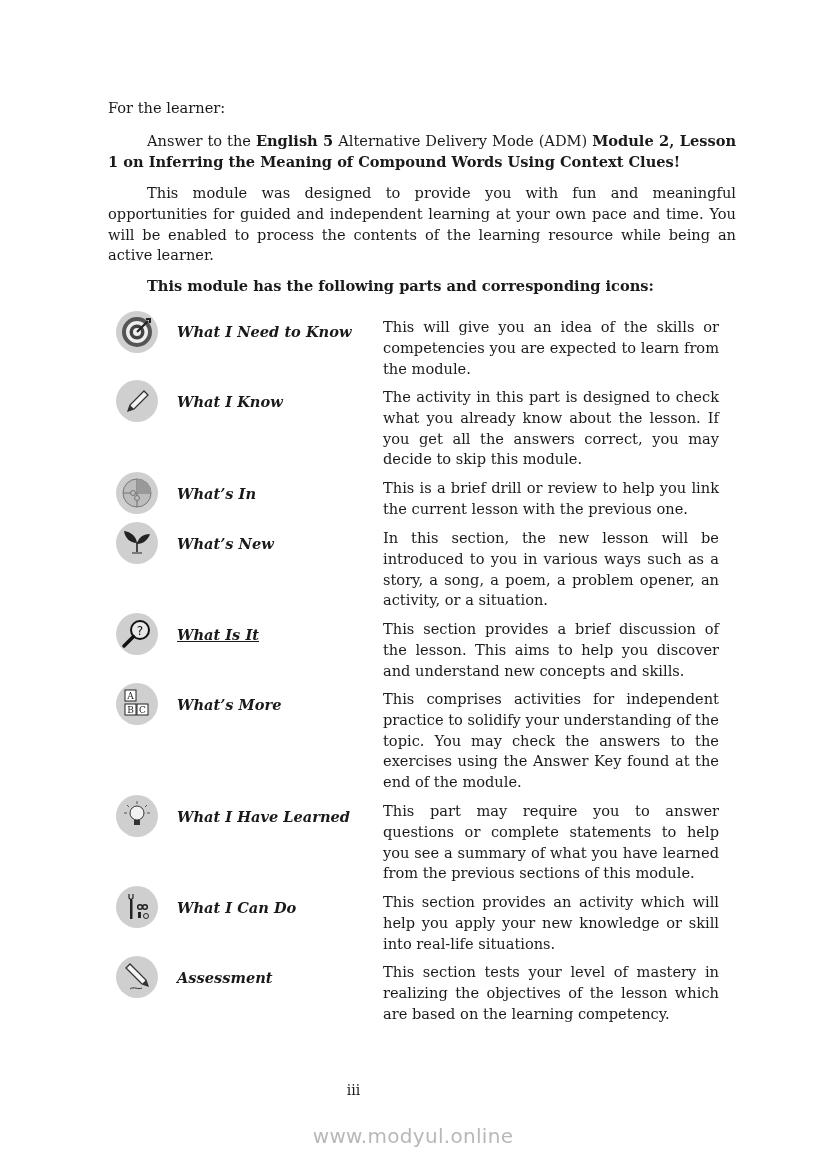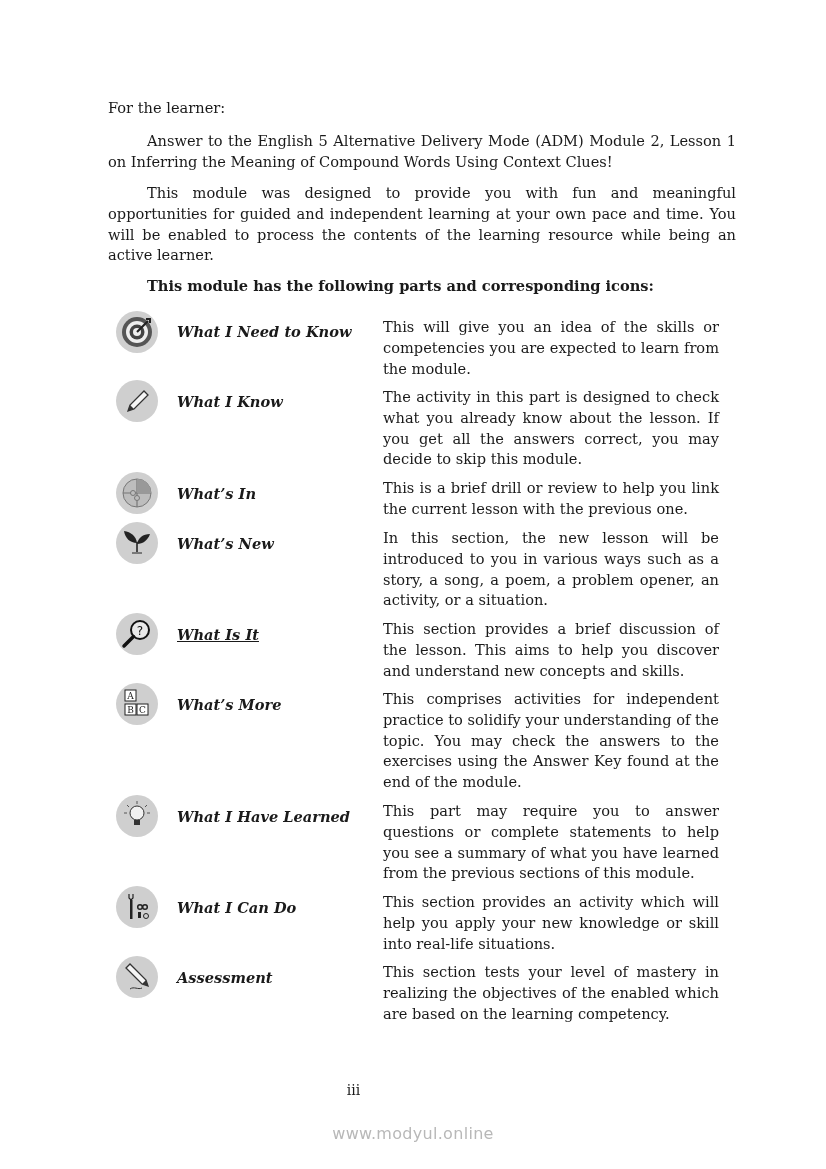--- a/index.html
+++ b/index.html
@@ -1,28 +1,28 @@
 <!DOCTYPE html>
 <html><head>
 <meta charset="utf-8">
 <style>
   html, body { margin:0; padding:0; background:#ffffff; }
   body { width:826px; height:1169px; position:relative; overflow:hidden;
          font-family:"DejaVu Serif", serif; color:#1a1a1a; }
   .page { position:absolute; left:100px; top:0; width:628px; }
   .p { font-size:14.6px; line-height:20.8px; text-align:justify; margin:0; position:absolute; left:8px; width:628px; }
   .indent { text-indent:39px; }
-  b { font-weight:normal; }
+  b { font-weight:bold; }
   .row { position:absolute; left:16px; width:612px; }
   .icon { position:absolute; left:0; width:42px; height:42px; border-radius:50%; background:#cfcfcf; }
   .icon svg { width:42px; height:42px; display:block; }
   .label { position:absolute; left:61px; font-size:14.6px; font-weight:bold; font-style:italic; font-family:"DejaVu Serif", serif; white-space:nowrap; }
   .desc { position:absolute; left:267px; width:336px; font-size:14.6px; line-height:20.8px; text-align:justify; margin:0; }
   .pagenum { position:absolute; top:1082px; left:0; width:707px; text-align:center; font-size:14px; }
-  .watermark { position:absolute; top:1124px; left:0; width:826px; text-align:center; font-size:16px; color:#b8b8b8; font-family:"DejaVu Sans", sans-serif; letter-spacing:0.3px; }
+  .watermark { position:absolute; top:1124px; left:0; width:826px; text-align:center; font-size:20px; color:#b8b8b8; font-family:"DejaVu Sans", sans-serif; letter-spacing:0.3px; }
 </style>
 </head>
 <body>
 
 <div class="page">
   <p class="p" style="top:98px;">For the learner:</p>
 
   <p class="p indent" style="top:131px;"><span>Answer to the </span><b>English 5</b><span> Alternative Delivery Mode (ADM) </span><b>Module 2, Lesson 1 on Inferring the Meaning of Compound Words Using Context Clues!</b></p>
 
   <p class="p indent" style="top:183px;">This module was designed to provide you with fun and meaningful opportunities for guided and independent learning at your own pace and time. You will be enabled to process the contents of the learning resource while being an active learner.</p>
@@ -138,18 +138,18 @@
 
   <div class="row" style="top:956px;">
     <div class="icon">
       <svg viewBox="0 0 42 42">
           <path d="M10 12 L14 8 L30 24 L32 30 L26 28 Z" fill="#f5f5f5" stroke="#333" stroke-width="1.3"></path>
           <path d="M32 30 L26 28 L30 24 Z" fill="#333"></path>
           <path d="M26 32 C22 34 18 30 14 33" stroke="#333" stroke-width="1" fill="none"></path>
         </svg>
     </div>
     <div class="label" style="top:13px;">Assessment</div>
-    <p class="desc" style="top:6px;">This section tests your level of mastery in realizing the objectives of the enabled which are based on the learning competency.</p>
+    <p class="desc" style="top:6px;">This section tests your level of mastery in realizing the objectives of the lesson which are based on the learning competency.</p>
   </div>
 </div>
 
 <div class="pagenum">iii</div>
 <div class="watermark">www.modyul.online</div>
 
 </body></html>

